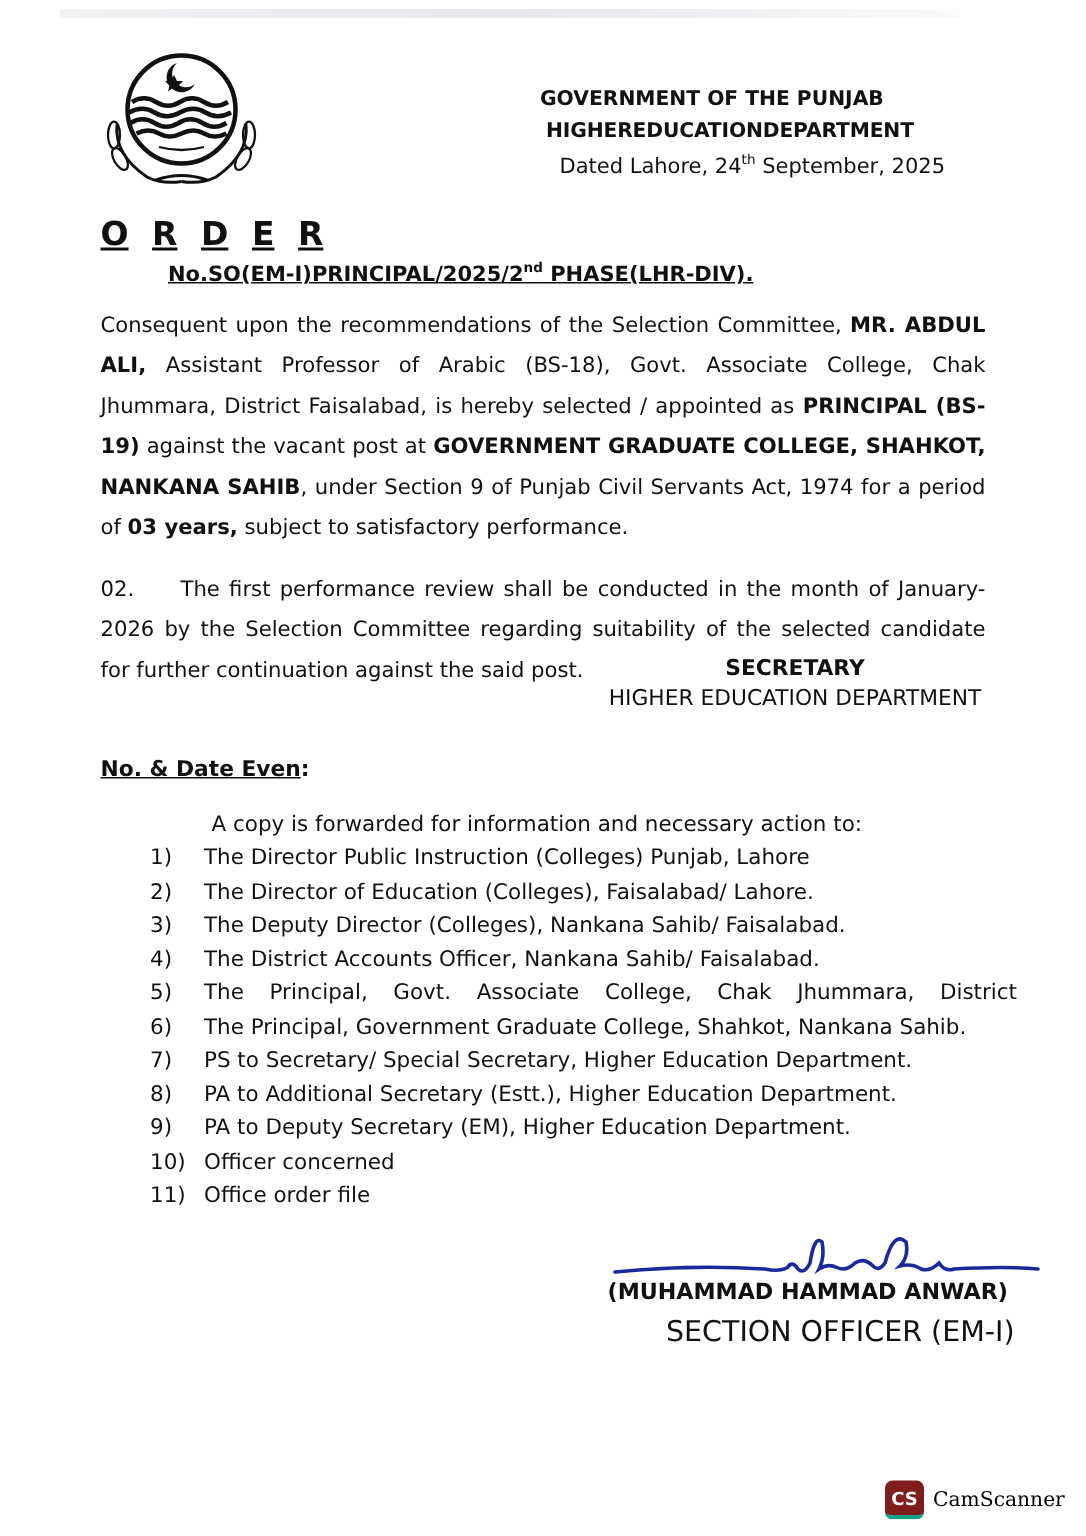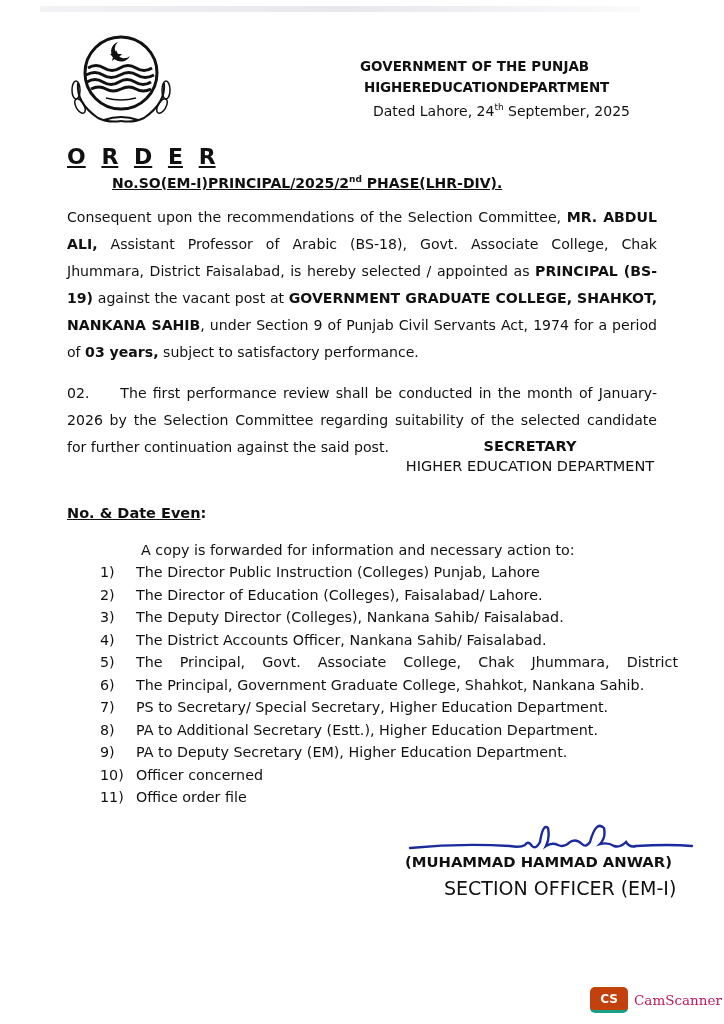--- a/index.html
+++ b/index.html
@@ -28,24 +28,24 @@
   .nodate u { text-decoration: underline; }
   .fwd { position: absolute; left: 141px; top: 542px; font-size: 14.3px; }
   .clist { position: absolute; left: 100px; top: 561px; width: 578px; font-size: 14.3px; }
   .citem { display: flex; line-height: 22.5px; }
   .citem .num { width: 36px; flex: none; }
   .citem .txt { flex: 1; }
   .sig { position: absolute; left: 400px; top: 818px; width: 300px; height: 40px; }
   .signame { position: absolute; left: 405px; top: 853px; font-weight: bold; font-size: 14.8px; }
   .sigdes { position: absolute; left: 444px; top: 877px; font-size: 19px; }
   .cs { position: absolute; left: 590px; top: 987px; display: flex; align-items: center; }
-  .cs .ic { width: 38px; height: 26px; background: #c2410c; border-radius: 5px; color: #fff;
+  .cs .ic { width: 26px; height: 26px; background: #7f1d1d; border-radius: 5px; color: #fff;
             font-weight: bold; font-size: 12px; display: flex; align-items: center; justify-content: center;
             border-bottom: 3px solid #16a085; box-sizing: border-box; }
-  .cs .nm { margin-left: 6px; font-family: "DejaVu Serif", serif; font-size: 13.5px; color: #be185d; }
+  .cs .nm { margin-left: 6px; font-family: "DejaVu Serif", serif; font-size: 13.5px; color: #000000; }
   .scanline { position: absolute; left: 40px; top: 6px; width: 600px; height: 6px;
               background: linear-gradient(90deg, rgba(230,230,235,0.5), rgba(220,220,228,0.7), rgba(235,235,240,0.2)); }
 </style>
 </head>
 <body>
 
 <div class="page">
   <div class="scanline"></div>
 
   <svg class="logo" viewBox="0 0 110 100">

